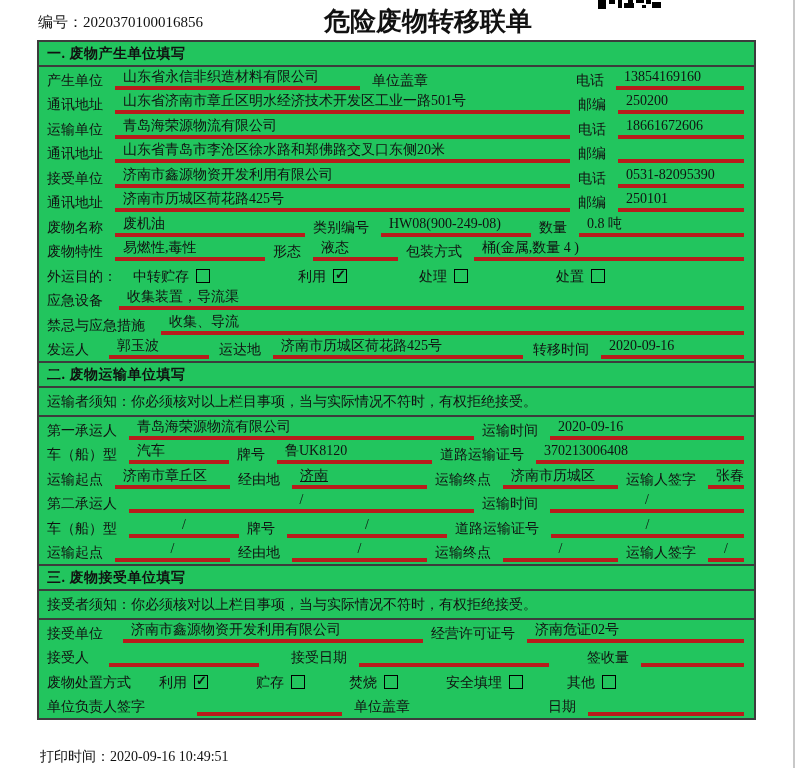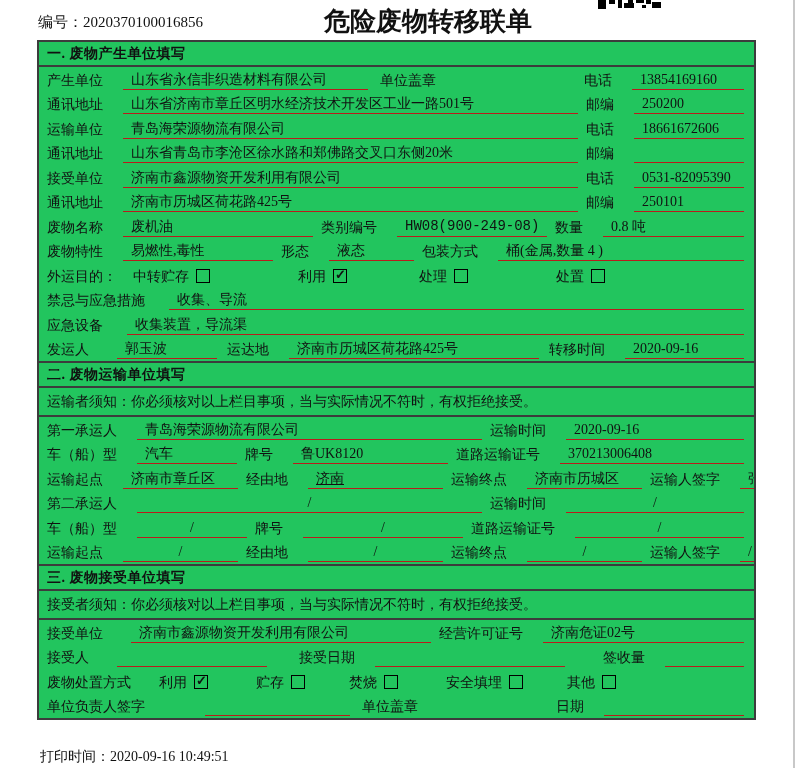--- a/index.html
+++ b/index.html
@@ -15,21 +15,21 @@
   .edge{position:absolute;right:1px;top:0;width:2px;height:768px;background:#c8c8c8}
 
   .form{position:absolute;left:37px;top:40px;width:719px;box-sizing:border-box;
         border:2px solid #3c3c3c;background:#22c55e}
   .sec + .sec{border-top:2px solid #3c3c3c}
   .sec-title{font-weight:bold;font-size:14px;line-height:21px;padding:1px 8px;
              border-bottom:2px solid #3c3c3c;letter-spacing:.5px}
   .notice{line-height:27px;height:27px;padding:0 8px;border-bottom:2px solid #3c3c3c;white-space:nowrap}
   .row{display:flex;align-items:flex-end;height:24.5px;padding:0 8px;box-sizing:border-box;overflow:hidden}
   .lbl{white-space:nowrap;line-height:19px;margin:0 8px 2px 0;flex:0 0 auto}
-  .fld{border-bottom:1px solid #b91c1c;line-height:19px;margin:0 2px 2px 12px;white-space:nowrap;
+  .fld{border-bottom:4px solid #b91c1c;line-height:19px;margin:0 2px 2px 4px;white-space:nowrap;
        flex:0 0 auto;min-width:20px;padding-left:8px;box-sizing:border-box;overflow:hidden}
   .fld.grow{flex:1 1 auto}
   .fld.ctr{text-align:center;padding-left:0}
   .gap{flex:0 0 auto;height:1px}
   .cb{display:flex;align-items:center;flex:0 0 auto;line-height:19px;margin-bottom:2px;white-space:nowrap}
   .box{display:inline-block;width:12px;height:12px;border:1px solid #000;margin-left:7px;
        position:relative;box-sizing:content-box}
   .ck{position:absolute;left:0;top:-3px;width:13px;text-align:center;font-size:13px;font-weight:bold;line-height:16px}
   .footer{position:absolute;left:40px;top:748px;white-space:nowrap}
 </style>
@@ -97,21 +97,21 @@
         <span class="fld" style="width: 455px;">济南市历城区荷花路425号</span>
         <span class="gap" style="width: 6px;"></span>
         <span class="lbl">邮编</span>
         <span class="fld grow">250101</span>
       </div>
       <div class="row">
         <span class="lbl">废物名称</span>
         <span class="fld" style="width: 190px;">废机油</span>
         <span class="gap" style="width: 6px;"></span>
         <span class="lbl">类别编号</span>
-        <span class="fld" style="width: 150px; font-family: Liberation Mono, monospace;">HW08(900-249-08)</span>
+        <span class="fld" style="width: 150px;">HW08(900-249-08)</span>
         <span class="gap" style="width: 6px;"></span>
         <span class="lbl">数量</span>
         <span class="fld grow">0.8 吨</span>
       </div>
       <div class="row">
         <span class="lbl">废物特性</span>
         <span class="fld" style="width: 150px;">易燃性,毒性</span>
         <span class="gap" style="width: 6px;"></span>
         <span class="lbl">形态</span>
         <span class="fld" style="width: 85px;">液态</span>
@@ -138,28 +138,28 @@
           <span>处理</span>
           <span class="box"></span>
         </span>
         <span class="gap" style="width: 88px;"></span>
         <span class="cb">
           <span>处置</span>
           <span class="box"></span>
         </span>
       </div>
       <div class="row">
+        <span class="lbl">应急设备</span>
+        <span class="gap" style="width: 4px;"></span>
+        <span class="fld grow">收集装置，导流渠</span>
+      </div>
+      <div class="row">
         <span class="lbl">禁忌与应急措施</span>
         <span class="gap" style="width: 4px;"></span>
         <span class="fld grow">收集、导流</span>
-      </div>
-      <div class="row">
-        <span class="lbl">应急设备</span>
-        <span class="gap" style="width: 4px;"></span>
-        <span class="fld grow">收集装置，导流渠</span>
       </div>
       <div class="row">
         <span class="lbl">发运人</span>
         <span class="gap" style="width: 8px;"></span>
         <span class="fld" style="width: 100px;">郭玉波</span>
         <span class="gap" style="width: 8px;"></span>
         <span class="lbl">运达地</span>
         <span class="fld" style="width: 250px;">济南市历城区荷花路425号</span>
         <span class="gap" style="width: 8px;"></span>
         <span class="lbl">转移时间</span>

